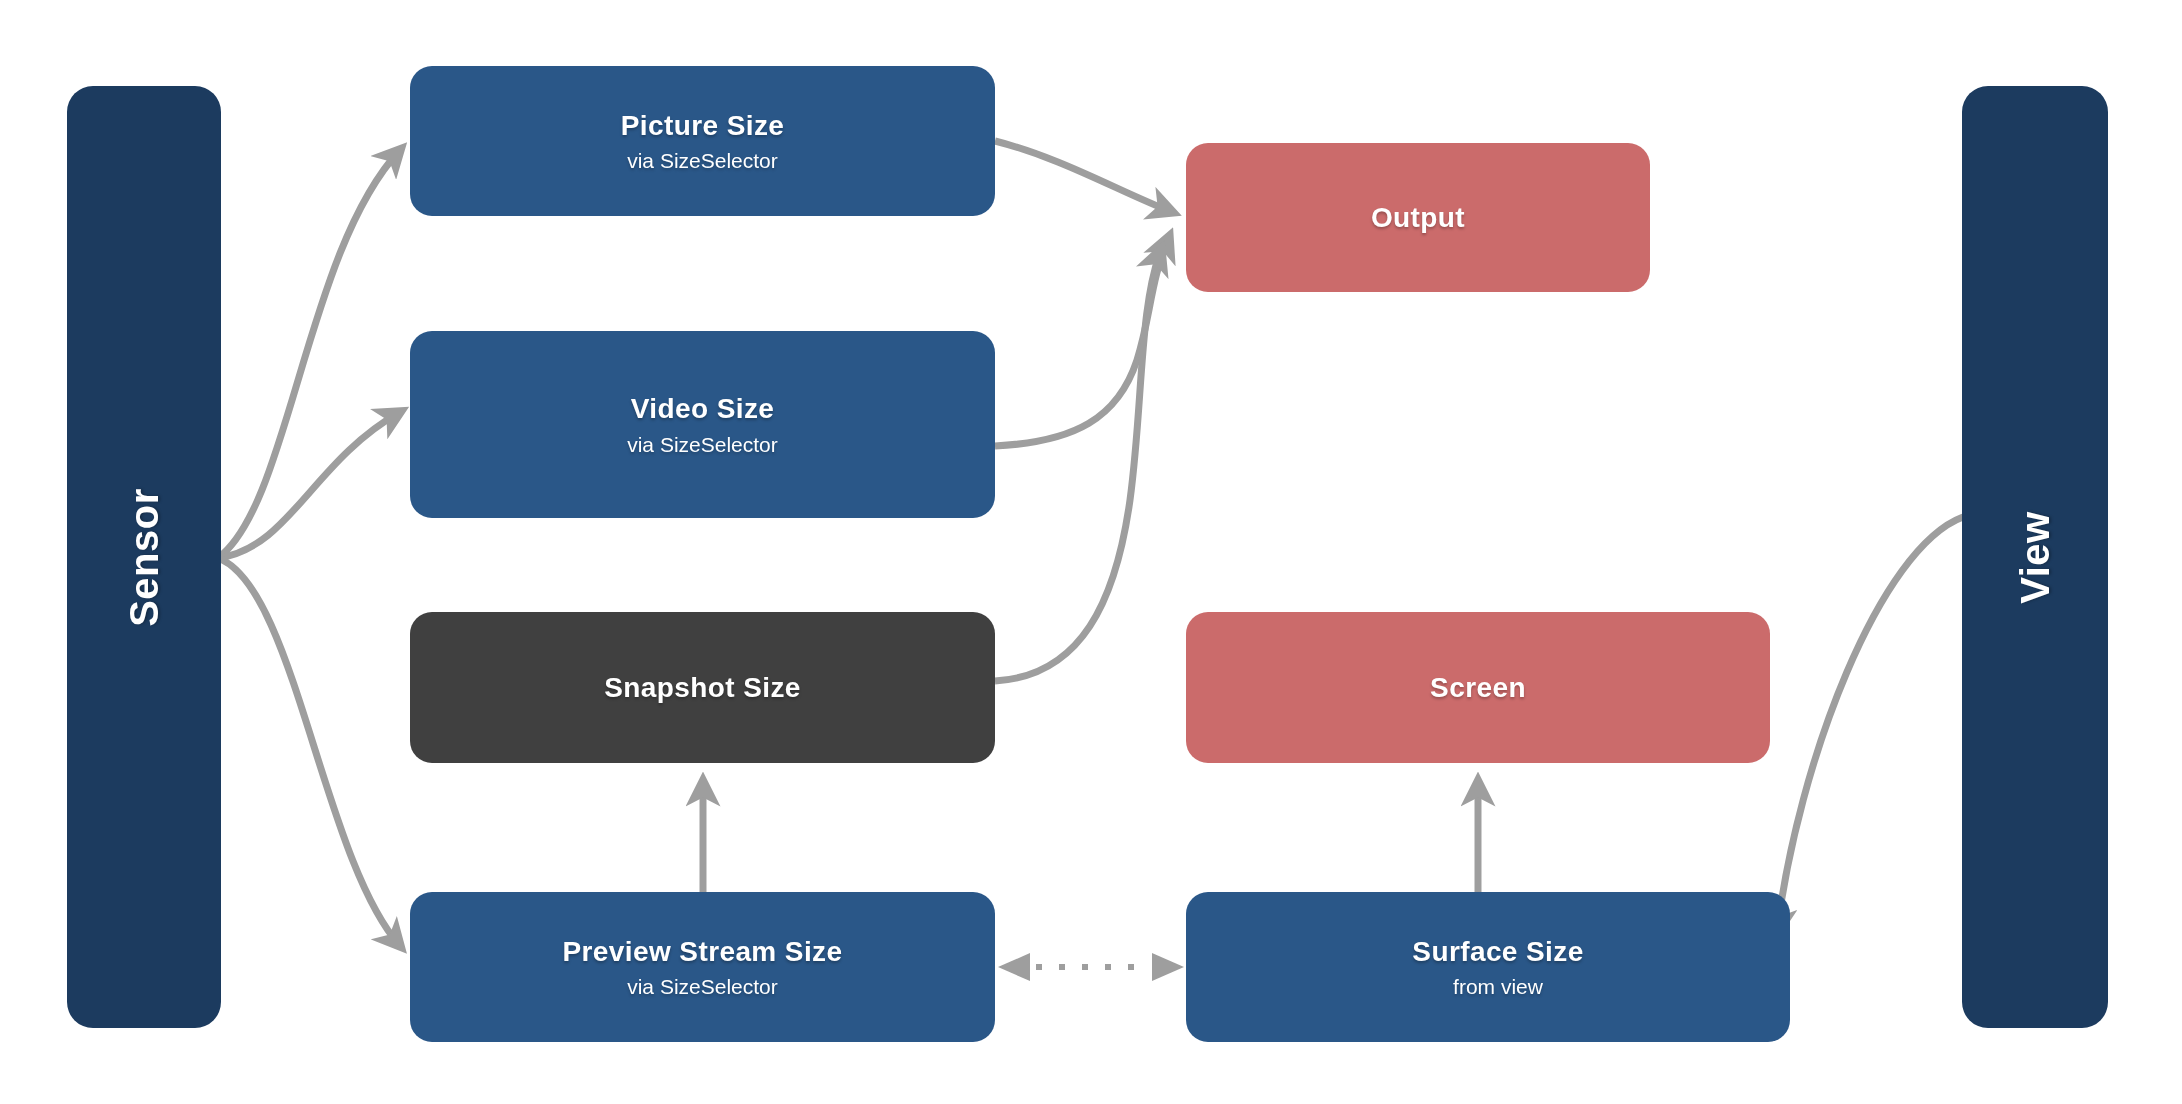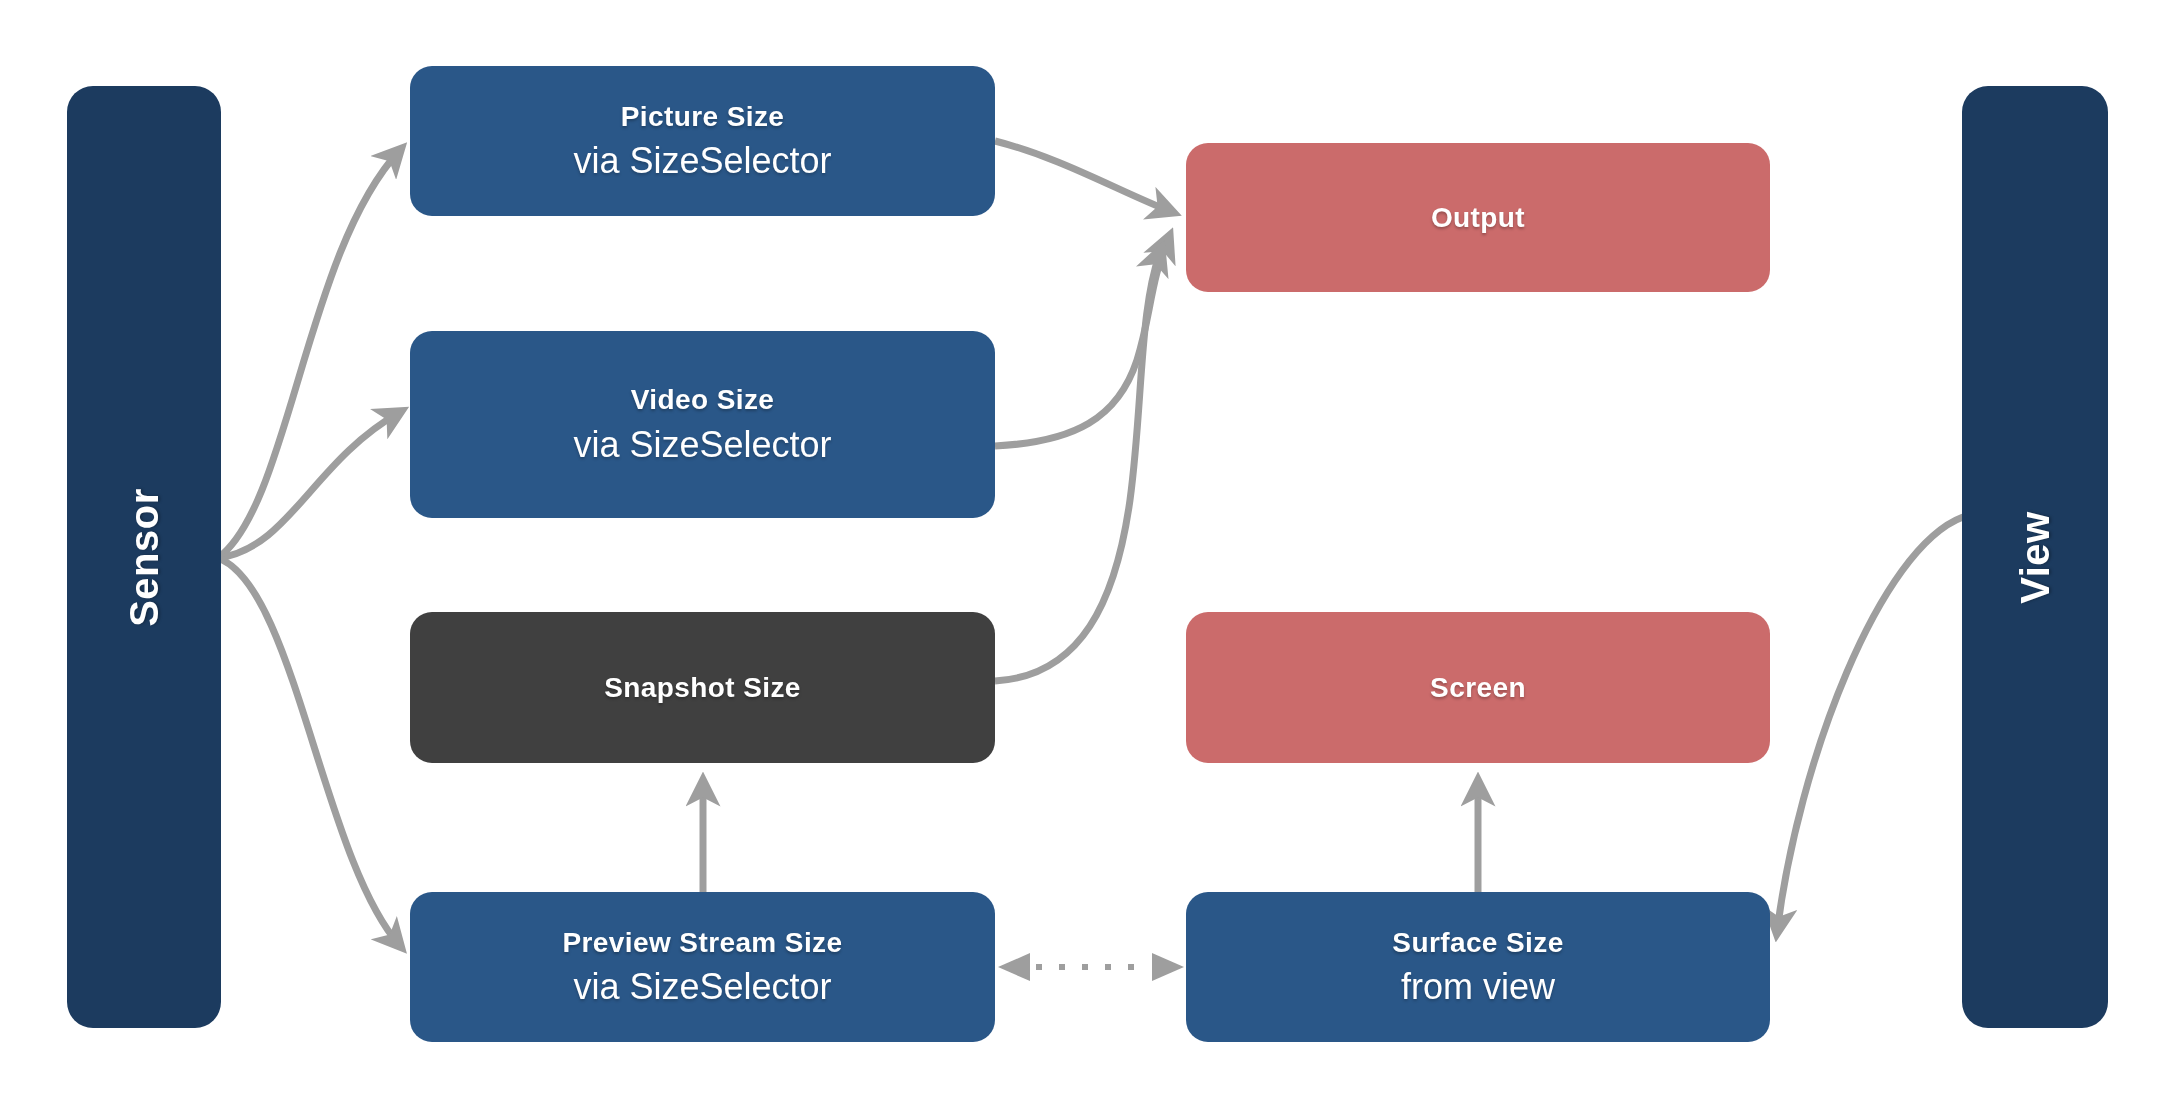--- a/index.html
+++ b/index.html
@@ -18,21 +18,21 @@
   }
   .blue{background:#2A5788;}
   .lightblue{background:#404040;}
   .red{background:#CB6B6B;}
   .bar{background:#1C3B5F;border-radius:26px;}
   .title{
     font-size:28px;font-weight:700;line-height:1.2;letter-spacing:.4px;
     text-shadow:0 2px 3px rgba(0,0,0,.28);
   }
   .subtitle{
-    font-size:36px;font-weight:400;margin-top:7px;
+    font-size:21px;font-weight:400;margin-top:7px;
     text-shadow:0 2px 3px rgba(0,0,0,.22);
   }
   .vlabel{
     transform:rotate(-90deg);white-space:nowrap;
     font-size:40px;font-weight:700;letter-spacing:.5px;
     text-shadow:0 2px 3px rgba(0,0,0,.28);
   }
 </style>
 </head>
 <body>
@@ -80,29 +80,29 @@
 
   <div class="node lightblue" style="left:410px;top:612px;width:585px;height:151px;">
     <div class="title">Snapshot Size</div>
   </div>
 
   <div class="node blue" style="left:410px;top:892px;width:585px;height:150px;">
     <div class="title">Preview Stream Size</div>
     <div class="subtitle">via SizeSelector</div>
   </div>
 
-  <div class="node red" style="left:1186px;top:143px;width:584px;height:149px;">
+  <div class="node red" style="left:1186px;top:143px;width:464px;height:149px;">
     <div class="title">Output</div>
   </div>
 
   <div class="node red" style="left:1186px;top:612px;width:584px;height:151px;">
     <div class="title">Screen</div>
   </div>
 
-  <div class="node blue" style="left:1186px;top:892px;width:584px;height:150px;">
+  <div class="node blue" style="left:1186px;top:892px;width:584px;height:150px;padding-left:20px;">
     <div class="title">Surface Size</div>
     <div class="subtitle">from view</div>
   </div>
 
   <div class="node bar" style="left:1962px;top:86px;width:146px;height:942px;">
     <span class="vlabel">View</span>
   </div>
 
 </div>
 

